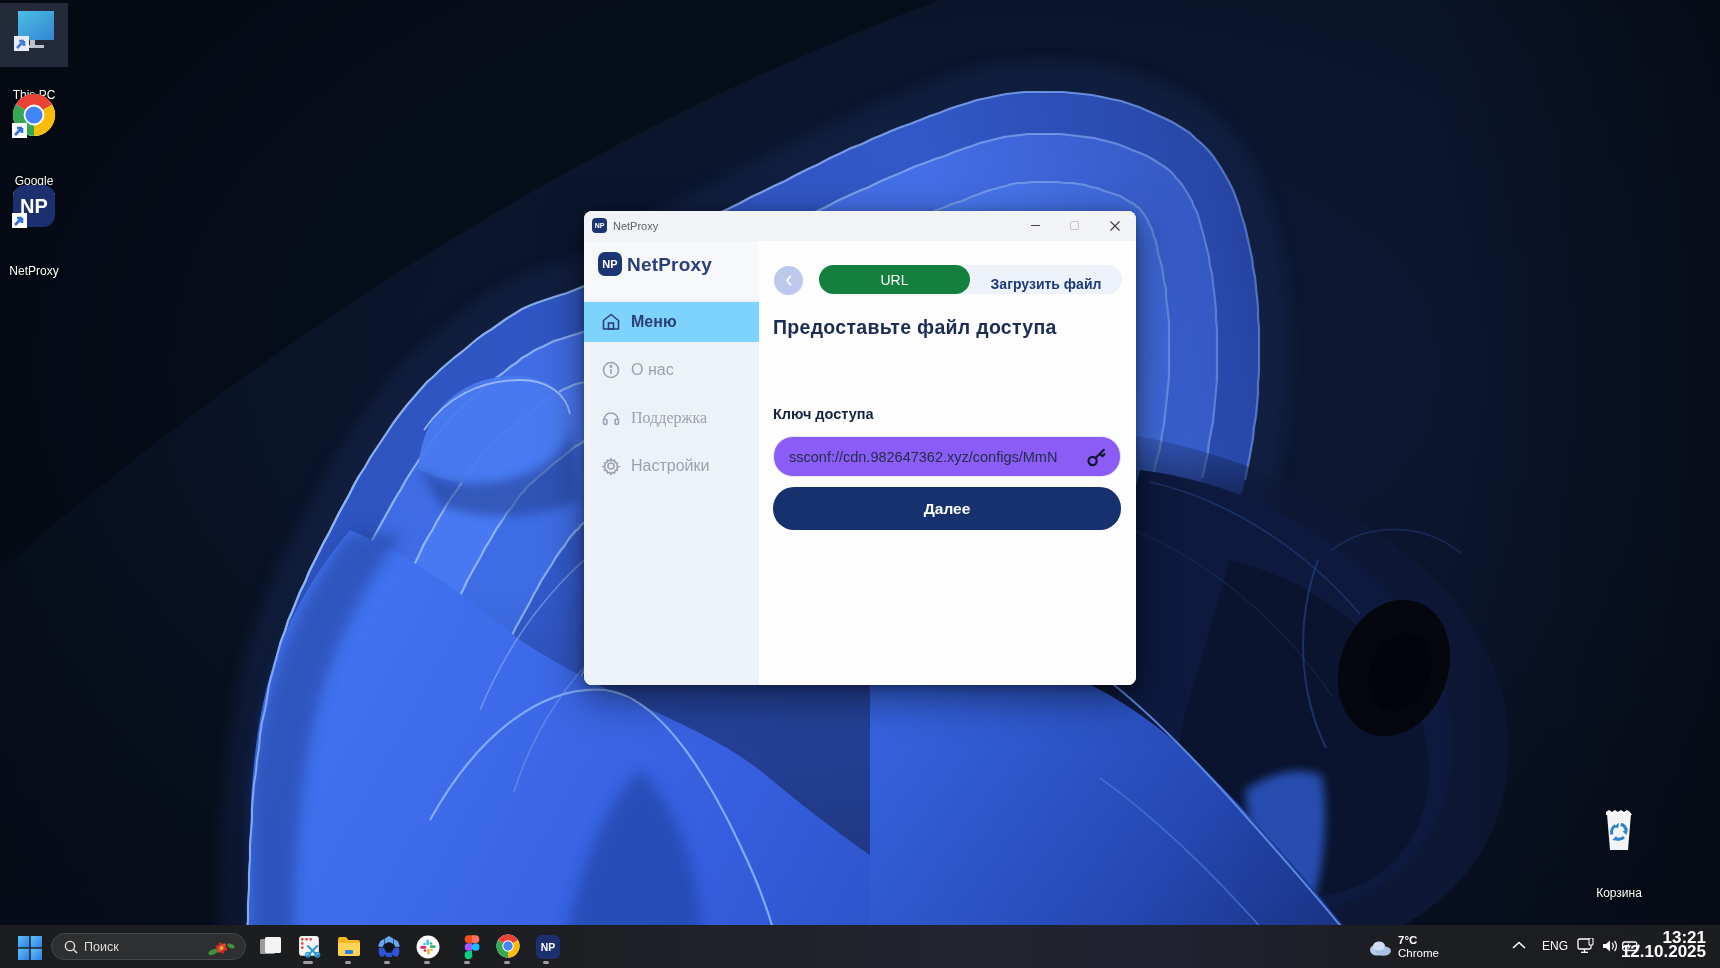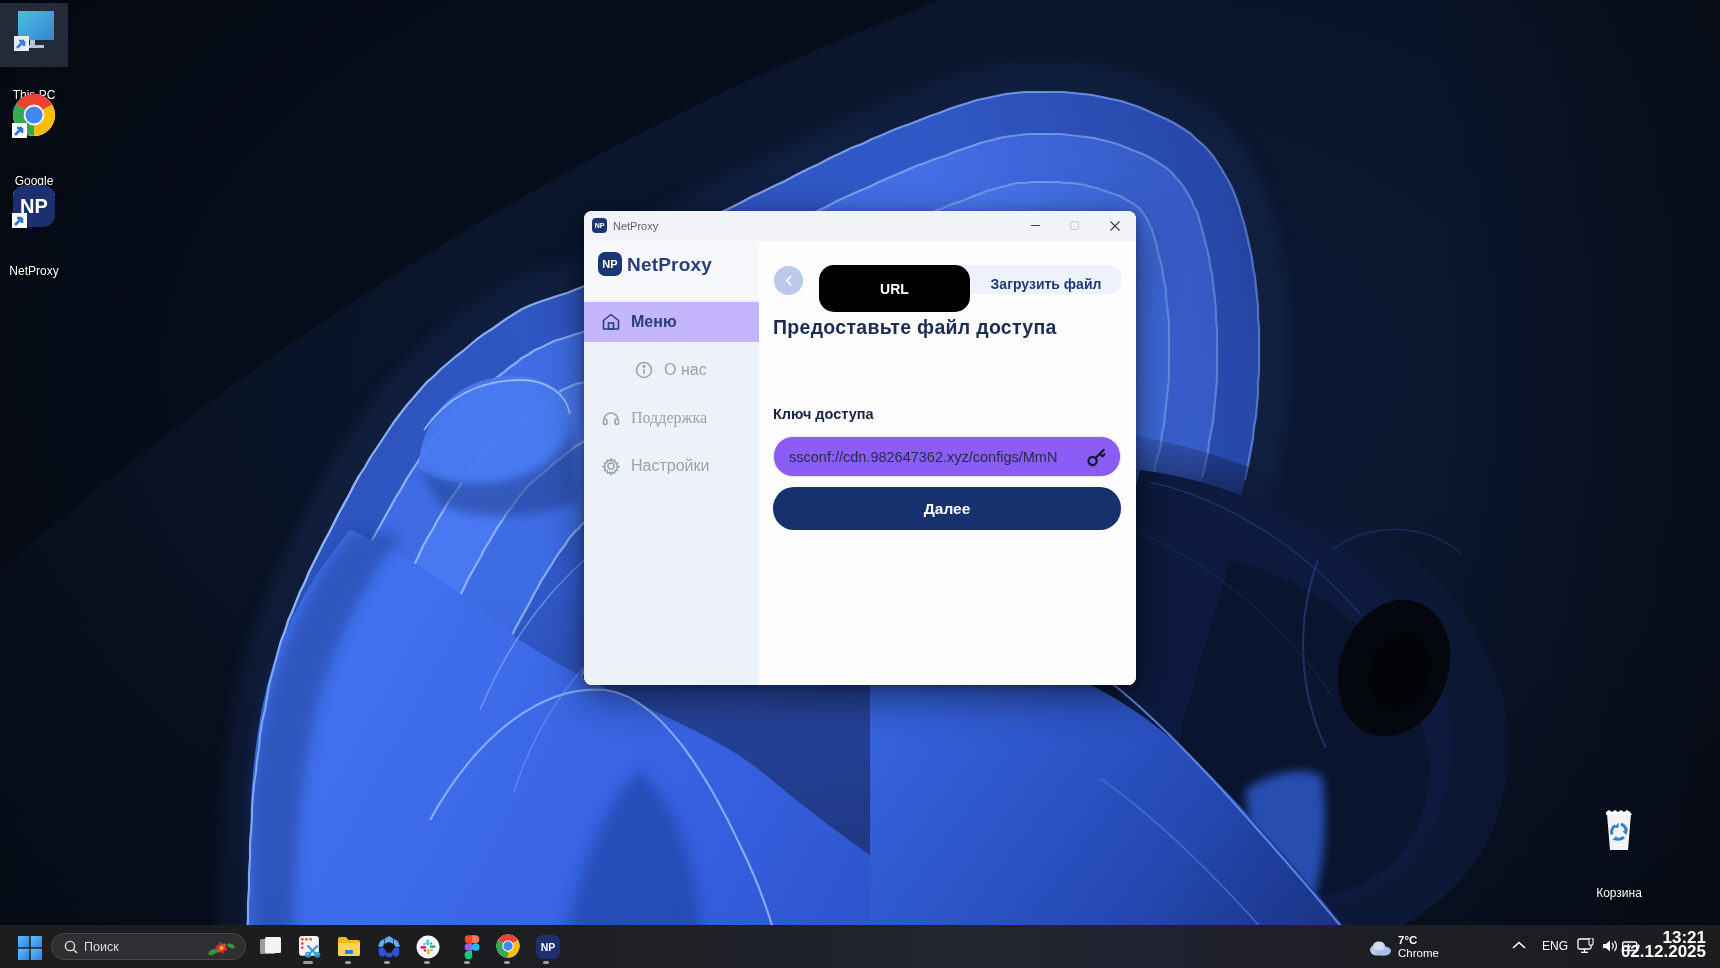--- a/index.html
+++ b/index.html
@@ -24,28 +24,28 @@
     background:#1b3572; color:#fff; font-size:7px; font-weight:bold; display:flex; align-items:center; justify-content:center; }
   #titlebar .ttxt { position:absolute; left:29px; top:9px; font-size:11px; color:#5f5f68; }
   .wbtn { position:absolute; top:0px; width:40px; height:29px; display:flex; align-items:center; justify-content:center; }
   #sidebar { position:absolute; left:0; top:30px; width:175px; height:444px; background:#edf1f8; }
   #sblogo { position:absolute; left:0; top:0; width:175px; height:59px; background:#f6f8fc; }
   #sblogo .lgico { position:absolute; left:14px; top:11px; width:24px; height:24px; border-radius:7px;
     background:#1b3572; color:#fff; font-weight:bold; font-size:11px; display:flex; align-items:center; justify-content:center; }
   #sblogo .lgtxt { position:absolute; left:43px; top:13px; font-size:19px; font-weight:bold; color:#2a3f77; letter-spacing:0.2px; }
   .sbitem { position:absolute; left:0; width:175px; height:40px; display:flex; align-items:center; color:#9aa2b2; font-size:16px; }
   .sbitem svg { margin-left:17px; margin-right:10px; }
-  .sbitem.active { background:#c4b5fd; color:#2a4075; font-weight:bold; }
+  .sbitem.active { background:#7dd3fc; color:#2a4075; font-weight:bold; }
 
   #main { position:absolute; left:175px; top:30px; width:377px; height:444px; background:#fdfdfe; }
   #backbtn { position:absolute; left:15px; top:25px; width:29px; height:29px; border-radius:50%;
     background:#bcc9ec; color:#fff; display:flex; align-items:center; justify-content:center; font-size:13px; font-weight:bold; }
   #tabs { position:absolute; left:60px; top:24px; width:303px; height:29px; background:#eef2fb; border-radius:15px; }
-  #taburl { position:absolute; left:0; top:0; width:151px; height:47px; border-radius:15px; background:#000000;
-    color:#fff; font-weight:bold; font-size:14px; display:flex; align-items:center; justify-content:center; }
+  #taburl { position:absolute; left:0; top:0; width:151px; height:29px; border-radius:15px; background:#15803d;
+    color:#fff; font-weight:normal; font-size:14px; display:flex; align-items:center; justify-content:center; }
   #tabfile { position:absolute; left:151px; top:0; width:152px; height:37px;
     color:#1d3a7a; font-weight:bold; font-size:14px; display:flex; align-items:center; justify-content:center; }
   #head1 { position:absolute; left:14px; top:75px; font-size:19.5px; font-weight:bold; color:#1d2c52; letter-spacing:0.3px; }
   #para { position:absolute; left:14px; top:104px; width:345px; font-size:13.5px; line-height:17.5px; color:#3e4a68; }
   #klabel { position:absolute; left:14px; top:165px; font-size:14.5px; font-weight:bold; color:#16233f; }
   #input { position:absolute; left:14px; top:195px; width:348px; height:41px; border:1.5px solid #e4e8f1; border-radius:20px;
     background:#8b5cf6; }
   #input .itxt { position:absolute; left:15px; top:12px; font-size:14.5px; color:#232e4a; white-space:nowrap; }
   #nextbtn { position:absolute; left:14px; top:246px; width:348px; height:43px; border-radius:21px; background:#16316e;
     color:#fff; font-weight:bold; font-size:15.5px; display:flex; align-items:center; justify-content:center; }
@@ -278,21 +278,21 @@
         <div class="lgico">NP</div>
         <div class="lgtxt">NetProxy</div>
       </div>
       <div class="sbitem active" style="top:61px;">
         <svg width="20" height="20" viewBox="0 0 20 20" fill="none" stroke="#2a4075" stroke-width="1.6">
           <path d="M2.5 8.5 L10 2.5 L17.5 8.5 L17.5 17 L2.5 17 Z" stroke-linejoin="round"></path>
           <rect x="7.5" y="11" width="5" height="6"></rect>
         </svg>
         <span>Меню</span>
       </div>
-      <div class="sbitem" style="top:109px;padding-left:33px;">
+      <div class="sbitem" style="top:109px;">
         <svg width="20" height="20" viewBox="0 0 20 20" fill="none" stroke="#9aa2b2" stroke-width="1.6">
           <circle cx="10" cy="10" r="7.5"></circle>
             <line x1="10" y1="9" x2="10" y2="14"></line>
             <circle cx="10" cy="6.3" r="0.8" fill="#9aa2b2"></circle>
         </svg>
         <span>О нас</span>
       </div>
       <div class="sbitem" style="top:157px;font-family:Liberation Serif, serif;">
         <svg width="20" height="20" viewBox="0 0 20 20" fill="none" stroke="#9aa2b2" stroke-width="1.6">
           <path d="M3 12 a7 7 0 0 1 14 0"></path>
@@ -461,15 +461,15 @@
     <path d="M1 5 h3 l4 -3.5 v11 L4 9 H1 Z" fill="#fff"></path>
     <path d="M10 4 a4.5 4.5 0 0 1 0 6 M12.5 2 a7.5 7.5 0 0 1 0 10" stroke="#fff" stroke-width="1.2" fill="none"></path>
   </svg>
   <svg style="position:absolute; left:1622px; top:939px;" width="18" height="14" viewBox="0 0 18 14">
     <rect x="0.7" y="3" width="14" height="8.5" rx="2" fill="none" stroke="#fff" stroke-width="1.3"></rect>
     <rect x="15.5" y="5.5" width="2" height="3.5" rx="0.8" fill="#fff"></rect>
     <path d="M7 4 l-3 4 h2.6 l-1 3 l4 -4.5 h-2.6 Z" fill="#fff"></path>
   </svg>
   <div id="clock">
     <div style="text-align:right;">13:21</div>
-    <div style="margin-top:2px;">02.12.2025</div>
+    <div style="margin-top:2px;">12.10.2025</div>
   </div>
 </div>
 
 </body></html>

